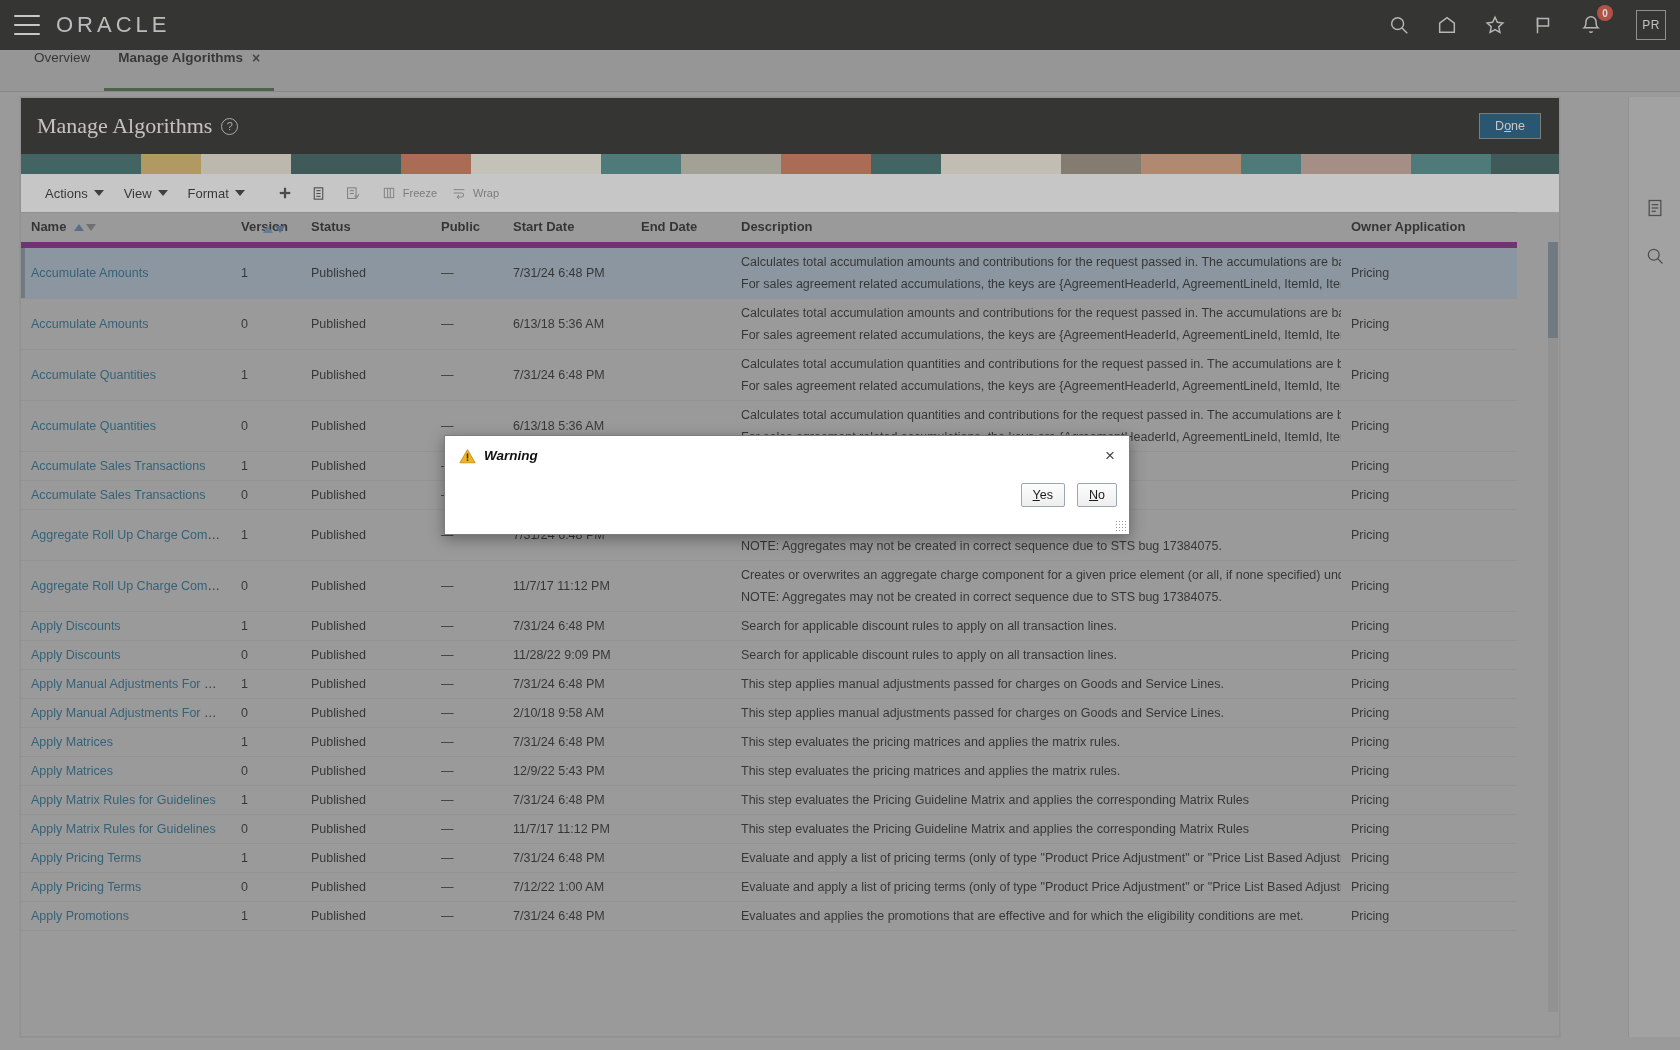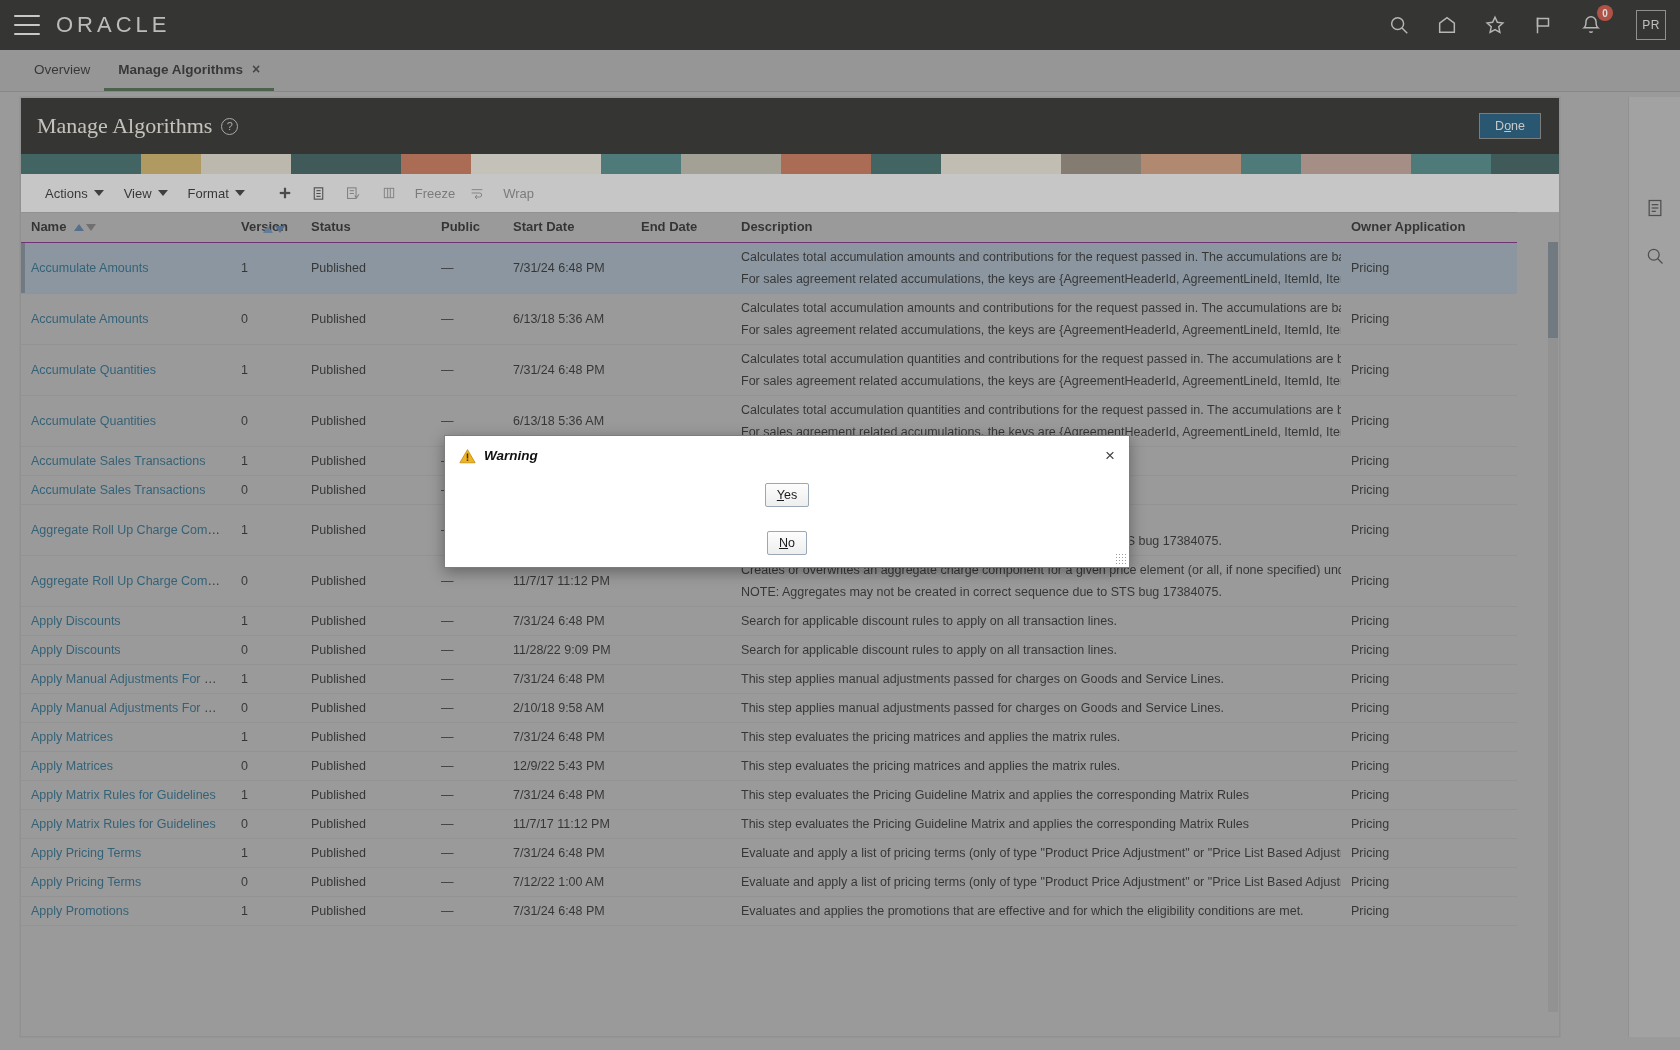--- a/index.html
+++ b/index.html
@@ -37,21 +37,21 @@
     font-size: 12px; display: flex; align-items: center; justify-content: center;
     margin-left: 10px; cursor: pointer; letter-spacing: .5px;
   }
 
   
   .tabstrip {
     height: 42px; background: #a3a3a3; display: flex; align-items: flex-end;
     padding-left: 20px; border-bottom: 1px solid #8f8f8f; position: relative; z-index: 4;
   }
   .tab {
-    height: 41px; display: flex; align-items: center; gap: 9px;
+    height: 41px; display: flex; align-items: flex-start; gap: 9px;
     padding: 0 14px; font-size: 13.5px; color: #1f1f1f; cursor: pointer;
     border-bottom: 3px solid transparent;
   }
   .tab.active { font-weight: bold; border-bottom-color: #3d5a3d; }
   .tab .x { font-size: 14px; color: #333; }
 
   
   .page-frame {
     position: absolute; left: 20px; top: 97px; width: 1540px; height: 940px;
     background: #a8a8a8; border: 1px solid #9b9b9b;
@@ -88,32 +88,32 @@
   .tb-menu {
     font-size: 13px; color: #1c1c1c; padding: 4px 8px; cursor: pointer;
     display: flex; align-items: center; gap: 6px;
   }
   .caret { width: 0; height: 0; border-left: 5px solid transparent;
     border-right: 5px solid transparent; border-top: 6px solid #2a2a2a; }
   .tb-ico { width: 28px; height: 26px; display: flex; align-items: center;
     justify-content: center; cursor: pointer; margin-left: 2px; }
   .tb-ico svg { stroke: #3b3b3b; fill: none; stroke-width: 1.5; }
   .tb-txtbtn {
-    font-size: 13px; color: #7d7d7d; display: flex; align-items: center;
-    gap: 18px; margin-left: 10px; cursor: default;
+    font-size: 11px; color: #7d7d7d; display: flex; align-items: center;
+    gap: 6px; margin-left: 10px; cursor: default;
   }
   .tb-txtbtn svg { stroke: #8a8a8a; fill: none; stroke-width: 1.5; }
 
   
   .tbl-wrap { position: relative; height: 806px; background: #a8a8a8; overflow: hidden; }
   table.grid { width: 1496px; border-collapse: collapse; table-layout: fixed; }
   table.grid th {
     font-size: 13px; font-weight: bold; color: #1b1b1b; text-align: left;
     padding: 6px 8px 8px 10px; background: #a8a8a8;
-    border-bottom: 1px solid #701a75; border-top: 1px solid #9c9c9c;
+    border-bottom: 6px solid #701a75; border-top: 1px solid #9c9c9c;
     vertical-align: bottom; white-space: nowrap;
   }
   table.grid td {
     font-size: 12.5px; color: #1d1d1d; padding: 7px 8px 7px 10px;
     border-bottom: 1px solid #9e9e9e; vertical-align: middle;
     overflow: hidden; white-space: nowrap; text-overflow: ellipsis;
   }
   tr.row.sel td { background: #93a3b0; }
   tr.row.sel td:first-child { box-shadow: inset 4px 0 0 #6d7c88; }
   td.name a { color: #1a5a78; text-decoration: none; cursor: pointer; }
@@ -159,22 +159,22 @@
   .dlg-title { font-size: 13.5px; font-weight: bold; color: #111; font-style: italic; }
   .dlg-x {
     margin-left: auto; font-size: 17px; color: #444; cursor: pointer;
     line-height: 1; padding: 0 2px;
   }
   .dlg-body {
     padding: 6px 14px 16px 18px; font-size: 12.5px; font-weight: bold;
     color: #1c1c1c; border-bottom: 1px solid #d4d4d4; min-height: 42px;
   }
   .dlg-foot {
-    display: flex; justify-content: flex-end; align-items: center; gap: 24px;
-    padding: 10px 12px 12px; position: relative; flex-direction: column;
+    display: flex; justify-content: flex-end; align-items: center; gap: 12px;
+    padding: 10px 12px 27px; position: relative;
   }
   .dlg-btn {
     min-width: 38px; background: linear-gradient(#fdfdfd,#eeeeee);
     border: 1px solid #9aa7b5; border-radius: 2px; font-size: 12.5px;
     color: #1a1a1a; padding: 4px 11px; cursor: pointer;
   }
   .dlg-btn u { text-decoration: underline; }
   .grip { position: absolute; right: 3px; bottom: 3px; width: 11px; height: 11px;
     background-image: radial-gradient(#9a9a9a 1px, transparent 1px);
     background-size: 3px 3px; }

